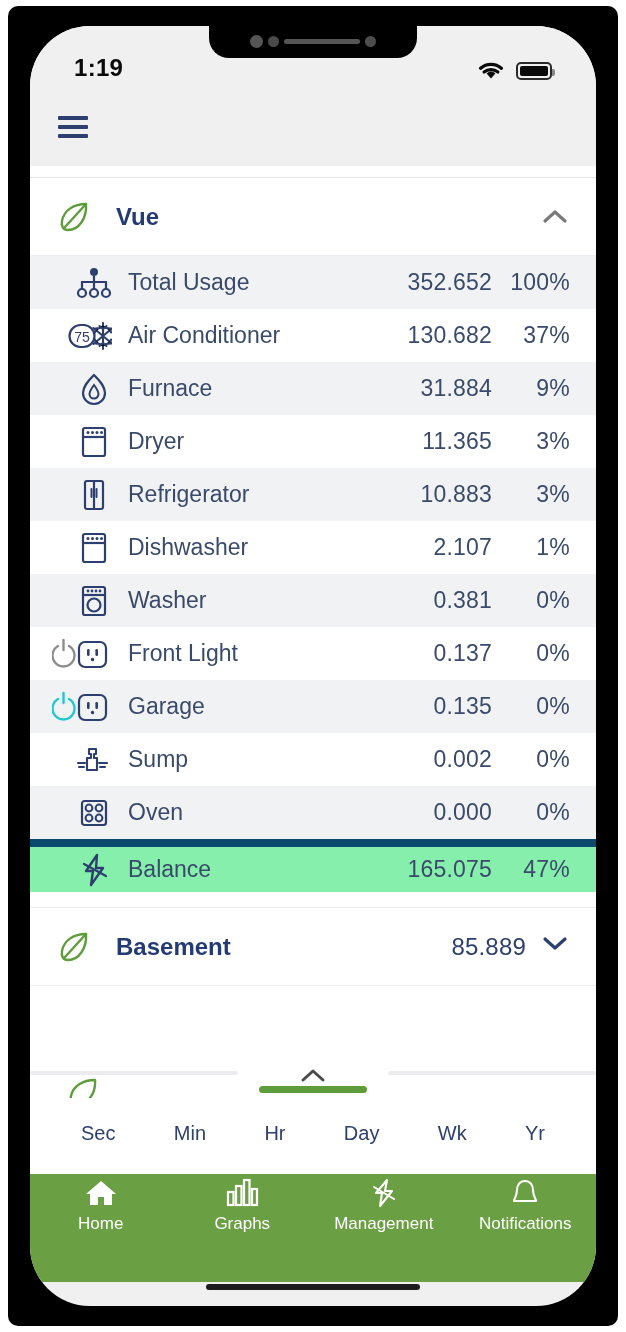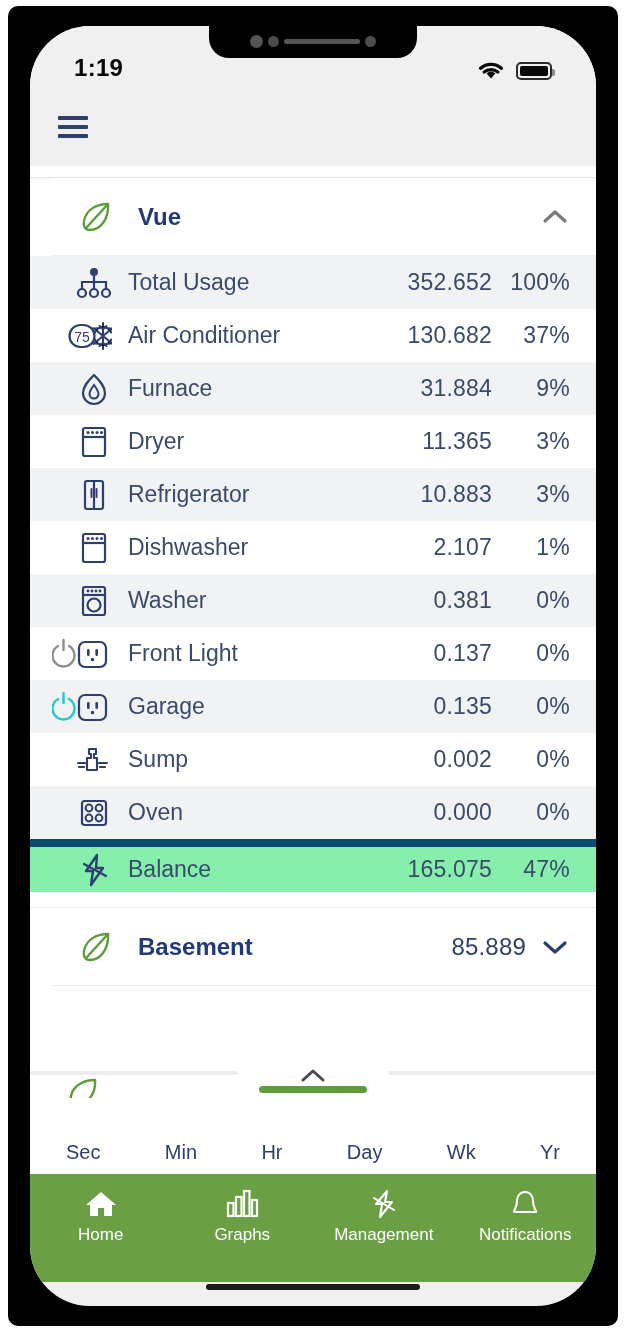--- a/index.html
+++ b/index.html
@@ -105,28 +105,27 @@
     box-shadow: 0 1px 2px rgba(0,0,0,0.05);
   }
 
   
   .group-header {
     display: flex; align-items: center;
     height: 78px;
     padding: 0 26px 0 24px;
     background: #ffffff;
     border-bottom: 1px solid #eceef1;
-    margin-left: 22px;
   }
   .group-leaf { width: 42px; flex: 0 0 42px; display: flex; justify-content: center; }
   .group-name {
     font-size: 24px; font-weight: bold; color: #243a75;
     margin-left: 20px;
   }
-  .group-right { margin-left: auto; display: flex; align-items: center; gap: 14px; }
+  .group-right { margin-left: auto; display: flex; align-items: flex-start; gap: 14px; }
   .group-value { font-size: 24px; color: #2d3f6e; letter-spacing: 0.2px; }
 
   
   .row {
     display: flex; align-items: center;
     height: 53px;
     padding: 0 26px 0 20px;
     background: #ffffff;
   }
   .row.alt { background: #f1f2f4; }
@@ -175,40 +174,40 @@
     position: absolute; top: 22px;
     width: 108px; height: 7px;
     background: #5e9c3c; border-radius: 4px;
   }
   .peek-leaf { position: absolute; left: 36px; top: 10px; }
 
   
   .time-bar {
     height: 62px;
     background: #ffffff;
-    display: flex; align-items: flex-end; justify-content: space-between;
-    padding: 0 22px;
+    display: flex; align-items: flex-start; justify-content: space-between;
+    padding: 0 37px;
   }
   .time-btn {
     font-size: 20px; color: #2d3f6e;
     padding: 10px 14px;
     border-radius: 11px;
     white-space: nowrap;
   }
   .time-btn.active {
     background: #2b3f8f; color: #ffffff;
     padding: 10px 26px;
   }
 
   
   .bottom-nav {
     height: 108px;
     background: #6b9f44;
     display: flex; align-items: flex-start;
-    padding-top: 15px;
+    padding-top: 4px;
   }
   .nav-item {
     flex: 1;
     display: flex; flex-direction: column; align-items: center; gap: 6px;
   }
   .nav-label { font-size: 17px; color: #ffffff; }
   .home-indicator {
     position: absolute; bottom: 16px; left: 50%;
     transform: translateX(-50%);
     width: 214px; height: 6px;

